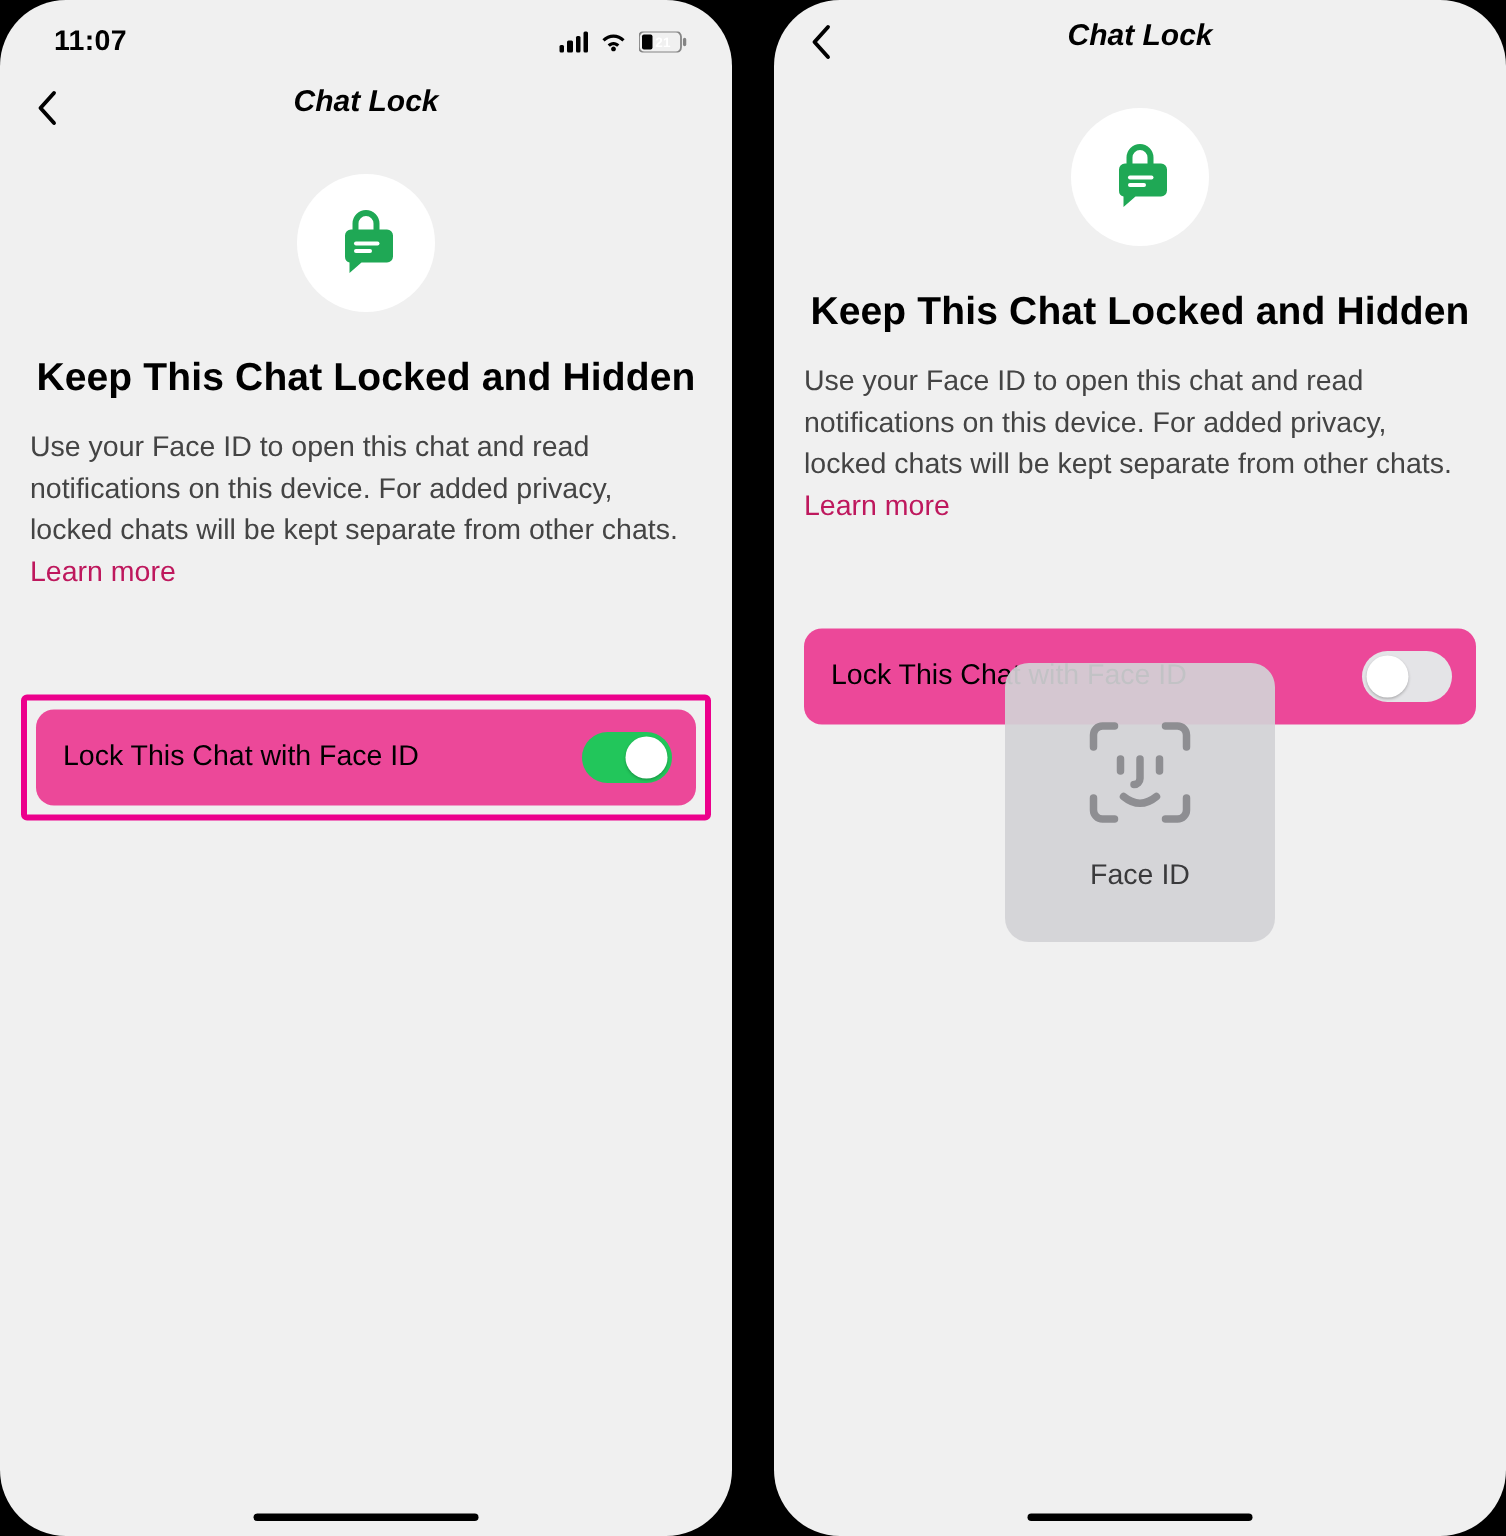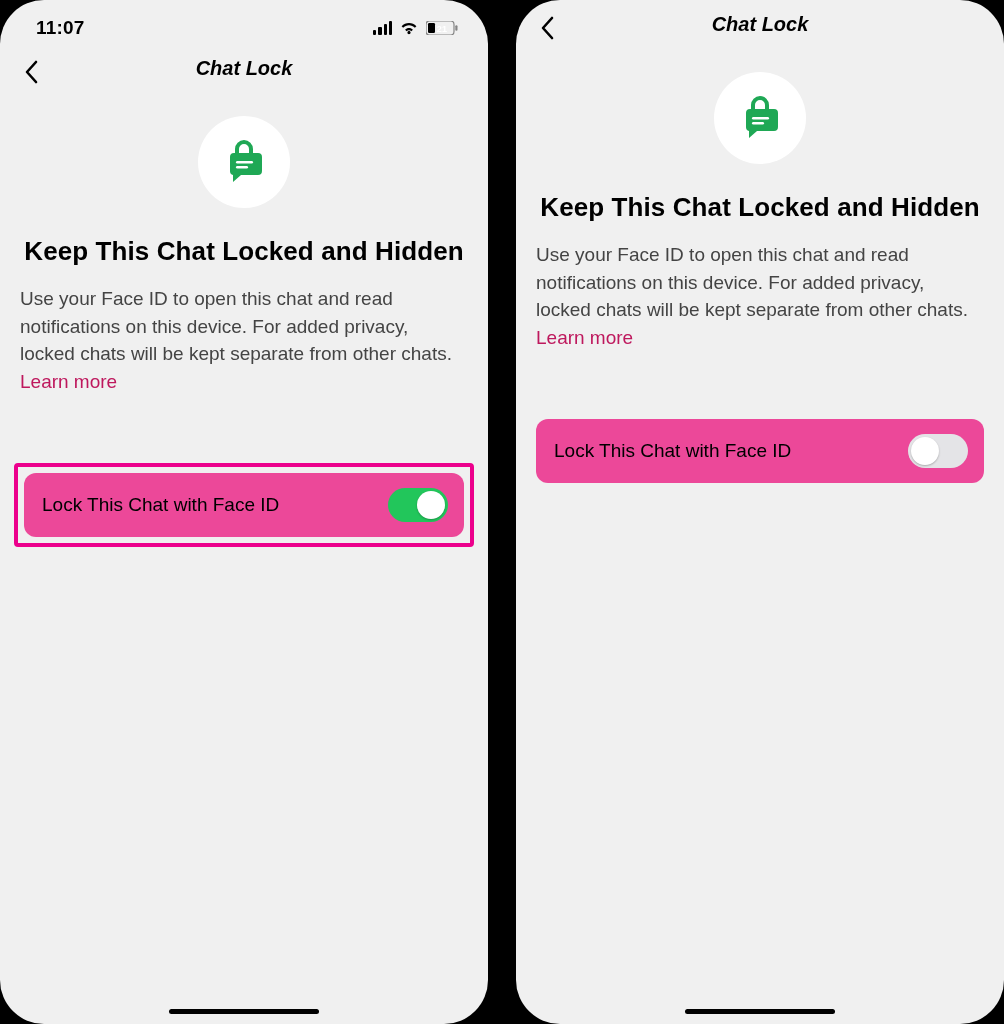--- a/index.html
+++ b/index.html
@@ -145,16 +145,33 @@
       <div class="setting-area">
         <div class="setting-row">
           <span>Lock This Chat with Face ID</span>
           <span class="toggle off">
               <span class="knob"></span>
             </span>
         </div>
       </div>
     </div>
 
+    <div class="faceid-overlay">
+      <span>
+        <svg width="78" height="78" viewBox="0 0 78 78">
+          <g fill="none" stroke="#8e8e92" stroke-width="5" stroke-linecap="round">
+            <path d="M8 22 V14 a6 6 0 0 1 6 -6 h8"></path>
+            <path d="M70 22 V14 a6 6 0 0 0 -6 -6 h-8"></path>
+            <path d="M8 56 V64 a6 6 0 0 0 6 6 h8"></path>
+            <path d="M70 56 V64 a6 6 0 0 1 -6 6 h-8"></path>
+            <line x1="26" y1="30" x2="26" y2="38"></line>
+            <line x1="52" y1="30" x2="52" y2="38"></line>
+            <path d="M39 30 V43 a4 4 0 0 1 -4 4"></path>
+            <path d="M28 55 q11 9 22 0"></path>
+          </g>
+        </svg>
+      </span>
+      <div class="faceid-label">Face ID</div>
+    </div>
     <div class="home-indicator"></div>
   </div>
 
 </div>
 
 </body></html>

